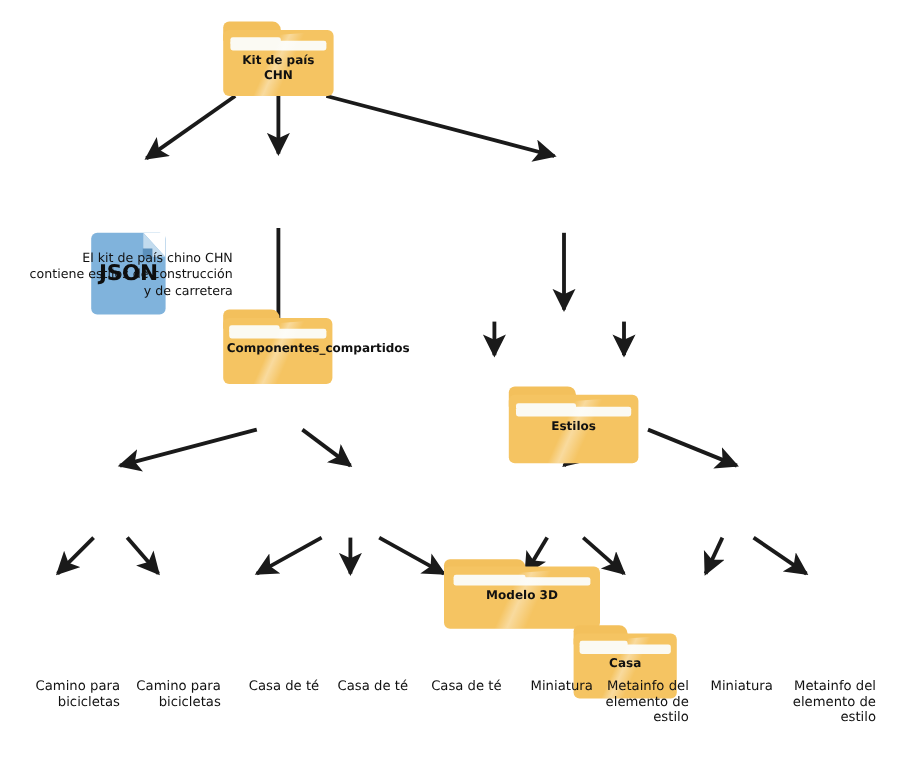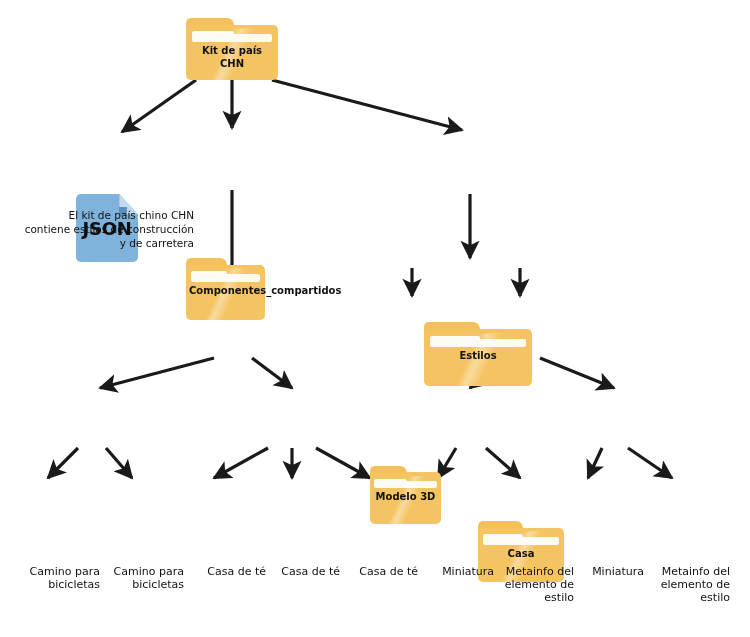--- a/index.html
+++ b/index.html
@@ -150,41 +150,41 @@
 
   <div class="node file" style="left:76px;top:132px;width:62px;height:68px;">
     <div class="sheet"></div>
     <div class="notch"></div>
     <div class="corner"></div>
     <div class="shadow"></div>
     <div class="flabel small">JSON</div>
   </div>
   <div class="note" style="left:22px;top:208px;width:172px;">El kit de país chino CHN contiene estilos de construcción y de carretera</div>
 
-  <div class="node folder" style="left:186px;top:128px;width:79px;height:62px;">
+  <div class="node folder" style="left:186px;top:128px;width:91px;height:62px;">
     <div class="tab"></div>
     <div class="body">
       <div class="paper2"></div>
       <div class="paper"></div>
       <div class="sheen"></div>
     </div>
     <div class="flabel">Componentes_compartidos</div>
   </div>
 
   <div class="node folder" style="left:424px;top:130px;width:92px;height:64px;padding-left:16px;">
     <div class="tab"></div>
     <div class="body">
       <div class="paper2"></div>
       <div class="paper"></div>
       <div class="sheen"></div>
     </div>
     <div class="flabel">Estilos</div>
   </div>
 
-  <div class="node folder" style="left:370px;top:210px;width:71px;height:58px;">
+  <div class="node folder" style="left:370px;top:210px;width:84px;height:58px;padding-left:46px;">
     <div class="tab"></div>
     <div class="body">
       <div class="paper2"></div>
       <div class="paper"></div>
       <div class="sheen"></div>
     </div>
     <div class="flabel">Modelo 3D</div>
   </div>
 
   <div class="node folder" style="left:478px;top:207px;width:86px;height:61px;">

